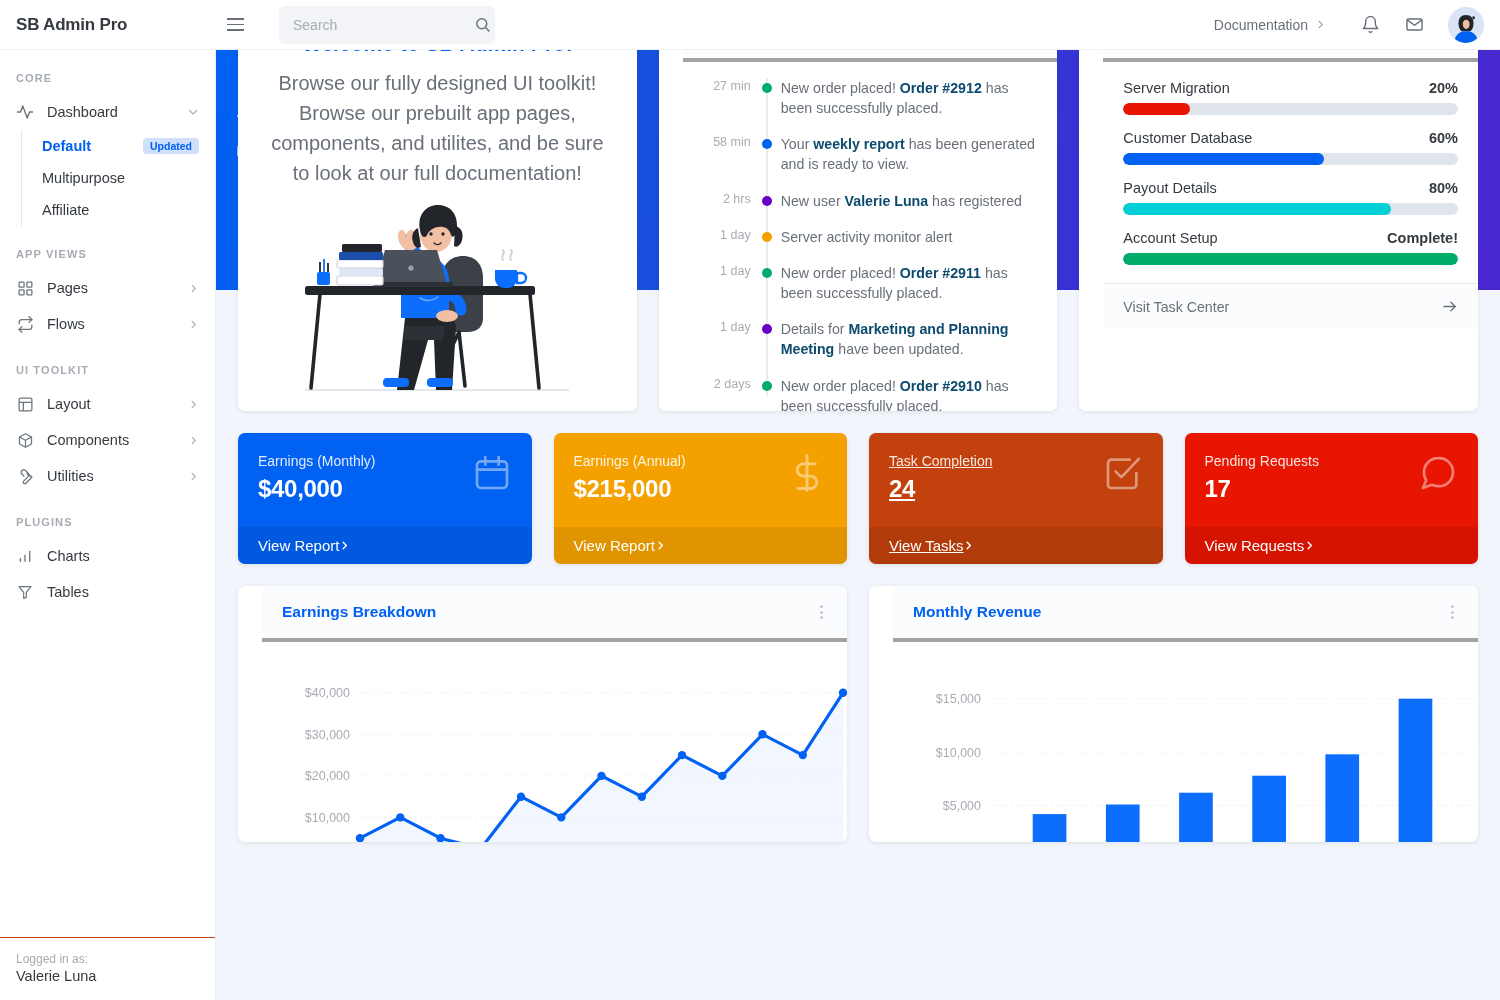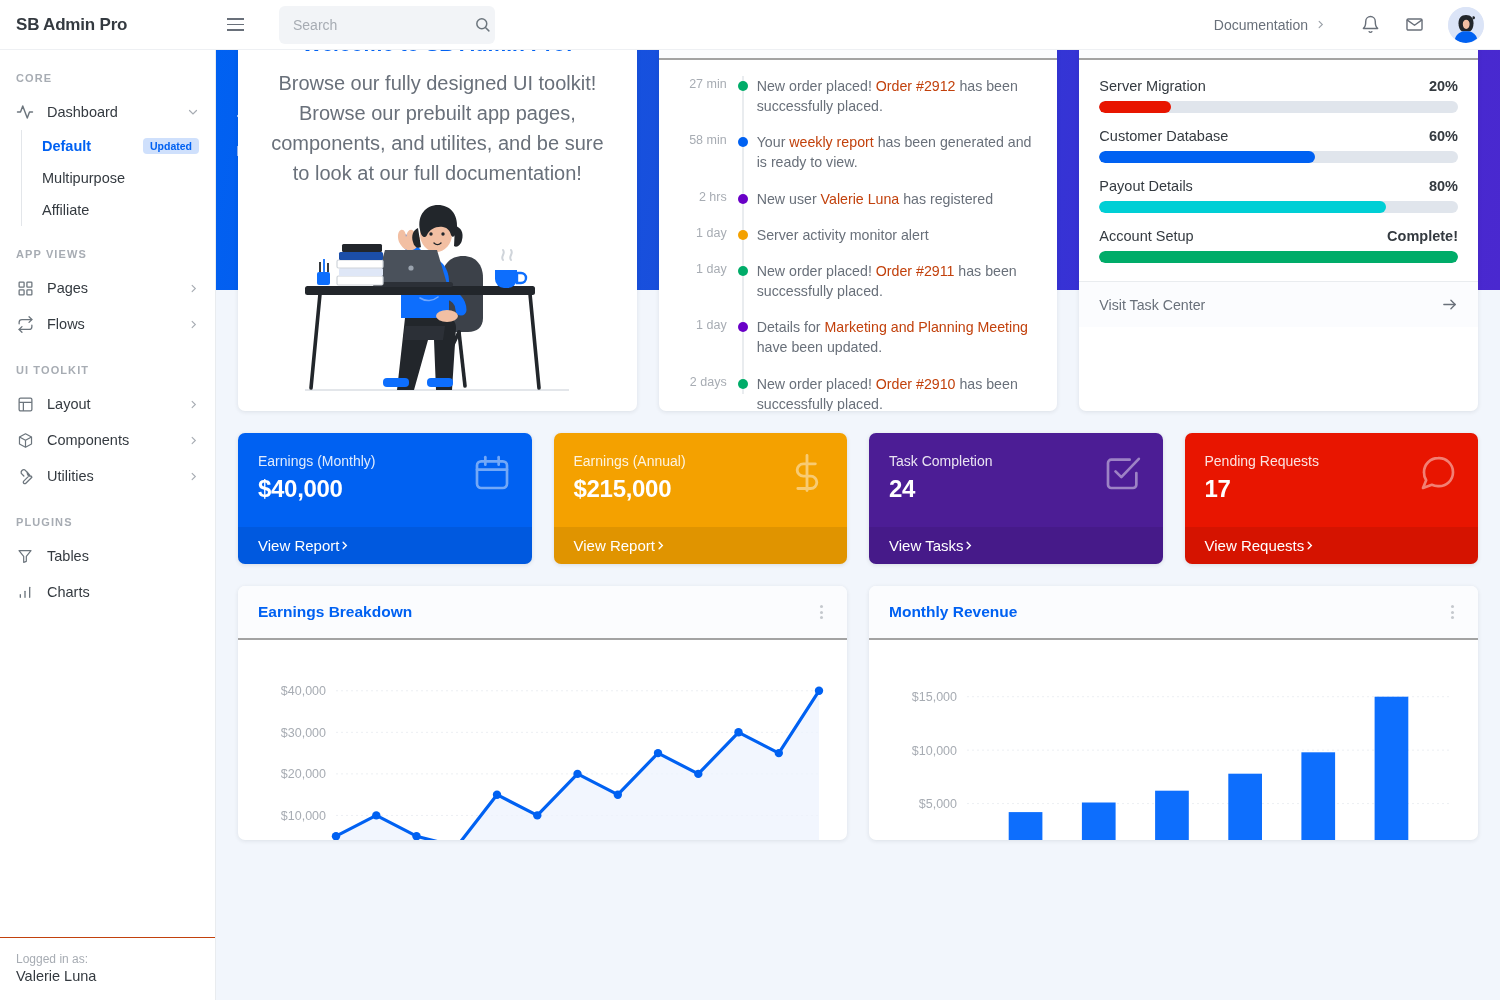--- a/index.html
+++ b/index.html
@@ -109,23 +109,24 @@
     font-size: 14.5px; color: #343a40; cursor: pointer;
     box-shadow: 0 2px 6px rgba(0,0,0,.08);
   }
 
   
   .grid { position: relative; padding: 0 22px; margin-top: -44px; }
   .row { display: flex; gap: 22px; margin-bottom: 22px; }
   .card {
     background: #fff; border-radius: 7px; box-shadow: 0 1px 4px rgba(33,40,50,.10);
     overflow: hidden;
+    padding-left: 24px;
   }
   .card-head {
-    padding: 15px 20px; background: #fbfcfe; border-bottom: 2px solid #a3a3a3;
+    padding: 15px 20px; background: #fbfcfe; border-bottom: 4px solid #a3a3a3;
     display: flex; align-items: center; justify-content: space-between;
   }
   .card-head .title { font-size: 15.5px; font-weight: 700; color: #0061f2; }
   .dots { display: flex; flex-direction: column; gap: 2.5px; cursor: pointer; padding: 4px; }
   .dots i { width: 3px; height: 3px; border-radius: 50%; background: #c5c9ce; display: block; }
 
   
   .welcome { width: 399px; height: 405px; padding: 26px 26px 0; text-align: center; }
   .welcome h2 { font-size: 21px; color: #0061f2; font-weight: 700; margin-bottom: 12px; }
   .welcome p { font-size: 20px; color: #69707a; line-height: 1.5; }
@@ -144,21 +145,21 @@
   .act-rail .line {
     position: absolute; top: 0; bottom: -16px; left: 50%; width: 2px;
     margin-left: -1px; background: #e9ecef;
   }
   .act-item:last-child .act-rail .line { bottom: 50%; }
   .act-dot {
     width: 10px; height: 10px; border-radius: 50%; margin-top: 5px;
     position: relative; z-index: 2;
   }
   .act-text { flex: 1; font-size: 14.2px; color: #69707a; line-height: 1.42; }
-  .act-text b { color: #c2410c; font-weight: 400; }
+  .act-text b { color: #0c4a6e; font-weight: 700; }
 
   
   .progress-card { width: 399px; }
   .prog-body { padding: 18px 20px 14px; }
   .prog-row { margin-bottom: 15px; }
   .prog-row:last-child { margin-bottom: 4px; }
   .prog-label {
     display: flex; justify-content: space-between; align-items: baseline;
     font-size: 14.5px; color: #343a40; margin-bottom: 7px;
   }
@@ -350,35 +351,35 @@
         <span class="chev">
           <svg width="11" height="11" viewBox="0 0 24 24" fill="none" stroke="#a7acb3" stroke-width="2.4" stroke-linecap="round">
               <polyline points="9 5 16 12 9 19"></polyline>
             </svg>
         </span>
       </div>
 
       <div class="side-heading spaced">PLUGINS</div>
       <div class="side-item">
         <span class="ic">
-          <svg width="16" height="16" viewBox="0 0 24 24" fill="none" stroke="#6c757d" stroke-width="1.8" stroke-linejoin="round">
-              <polygon points="3 4 21 4 14 12.5 14 20 10 21.5 10 12.5"></polygon>
-            </svg>
-        </span>
-        <span class="lbl">Tables</span>
-      </div>
-      <div class="side-item">
-        <span class="ic">
           <svg width="16" height="16" viewBox="0 0 24 24" fill="none" stroke="#6c757d" stroke-width="2" stroke-linecap="round">
               <line x1="5" y1="20" x2="5" y2="16"></line>
             <line x1="12" y1="20" x2="12" y2="11"></line>
               <line x1="19" y1="20" x2="19" y2="5"></line>
             </svg>
         </span>
         <span class="lbl">Charts</span>
+      </div>
+      <div class="side-item">
+        <span class="ic">
+          <svg width="16" height="16" viewBox="0 0 24 24" fill="none" stroke="#6c757d" stroke-width="1.8" stroke-linejoin="round">
+              <polygon points="3 4 21 4 14 12.5 14 20 10 21.5 10 12.5"></polygon>
+            </svg>
+        </span>
+        <span class="lbl">Tables</span>
       </div>
     </div>
 
     <div class="side-footer">
       <div class="small">Logged in as:</div>
       <div class="uname">Valerie Luna</div>
     </div>
   </div>
 
   <div class="content">
@@ -650,21 +651,21 @@
             </div>
             <div class="stat-foot">
               <span>View Report</span>
               <span>
                 <svg width="11" height="11" viewBox="0 0 24 24" fill="none" stroke="#fff" stroke-width="3" stroke-linecap="round">
                   <polyline points="9 5 16 12 9 19"></polyline>
                 </svg>
               </span>
             </div>
           </div>
-          <div class="stat" style="background: #4c1d95;">
+          <div class="stat" style="background: #c2410c; text-decoration: underline;">
             <div class="stat-top">
               <div>
                 <div class="stat-lab">Task Completion</div>
                 <div class="stat-val">24</div>
               </div>
               <span class="stat-ic">
                 <svg width="40" height="40" viewBox="0 0 24 24" fill="none" stroke="#fff" stroke-width="1.6" stroke-linecap="round" stroke-linejoin="round">
                   <path d="M20 12v7a2 2 0 0 1-2 2H5a2 2 0 0 1-2-2V6a2 2 0 0 1 2-2h11"></path>
                   <polyline points="7.5 11 11 14.5 21.5 3.5"></polyline>
                 </svg>

